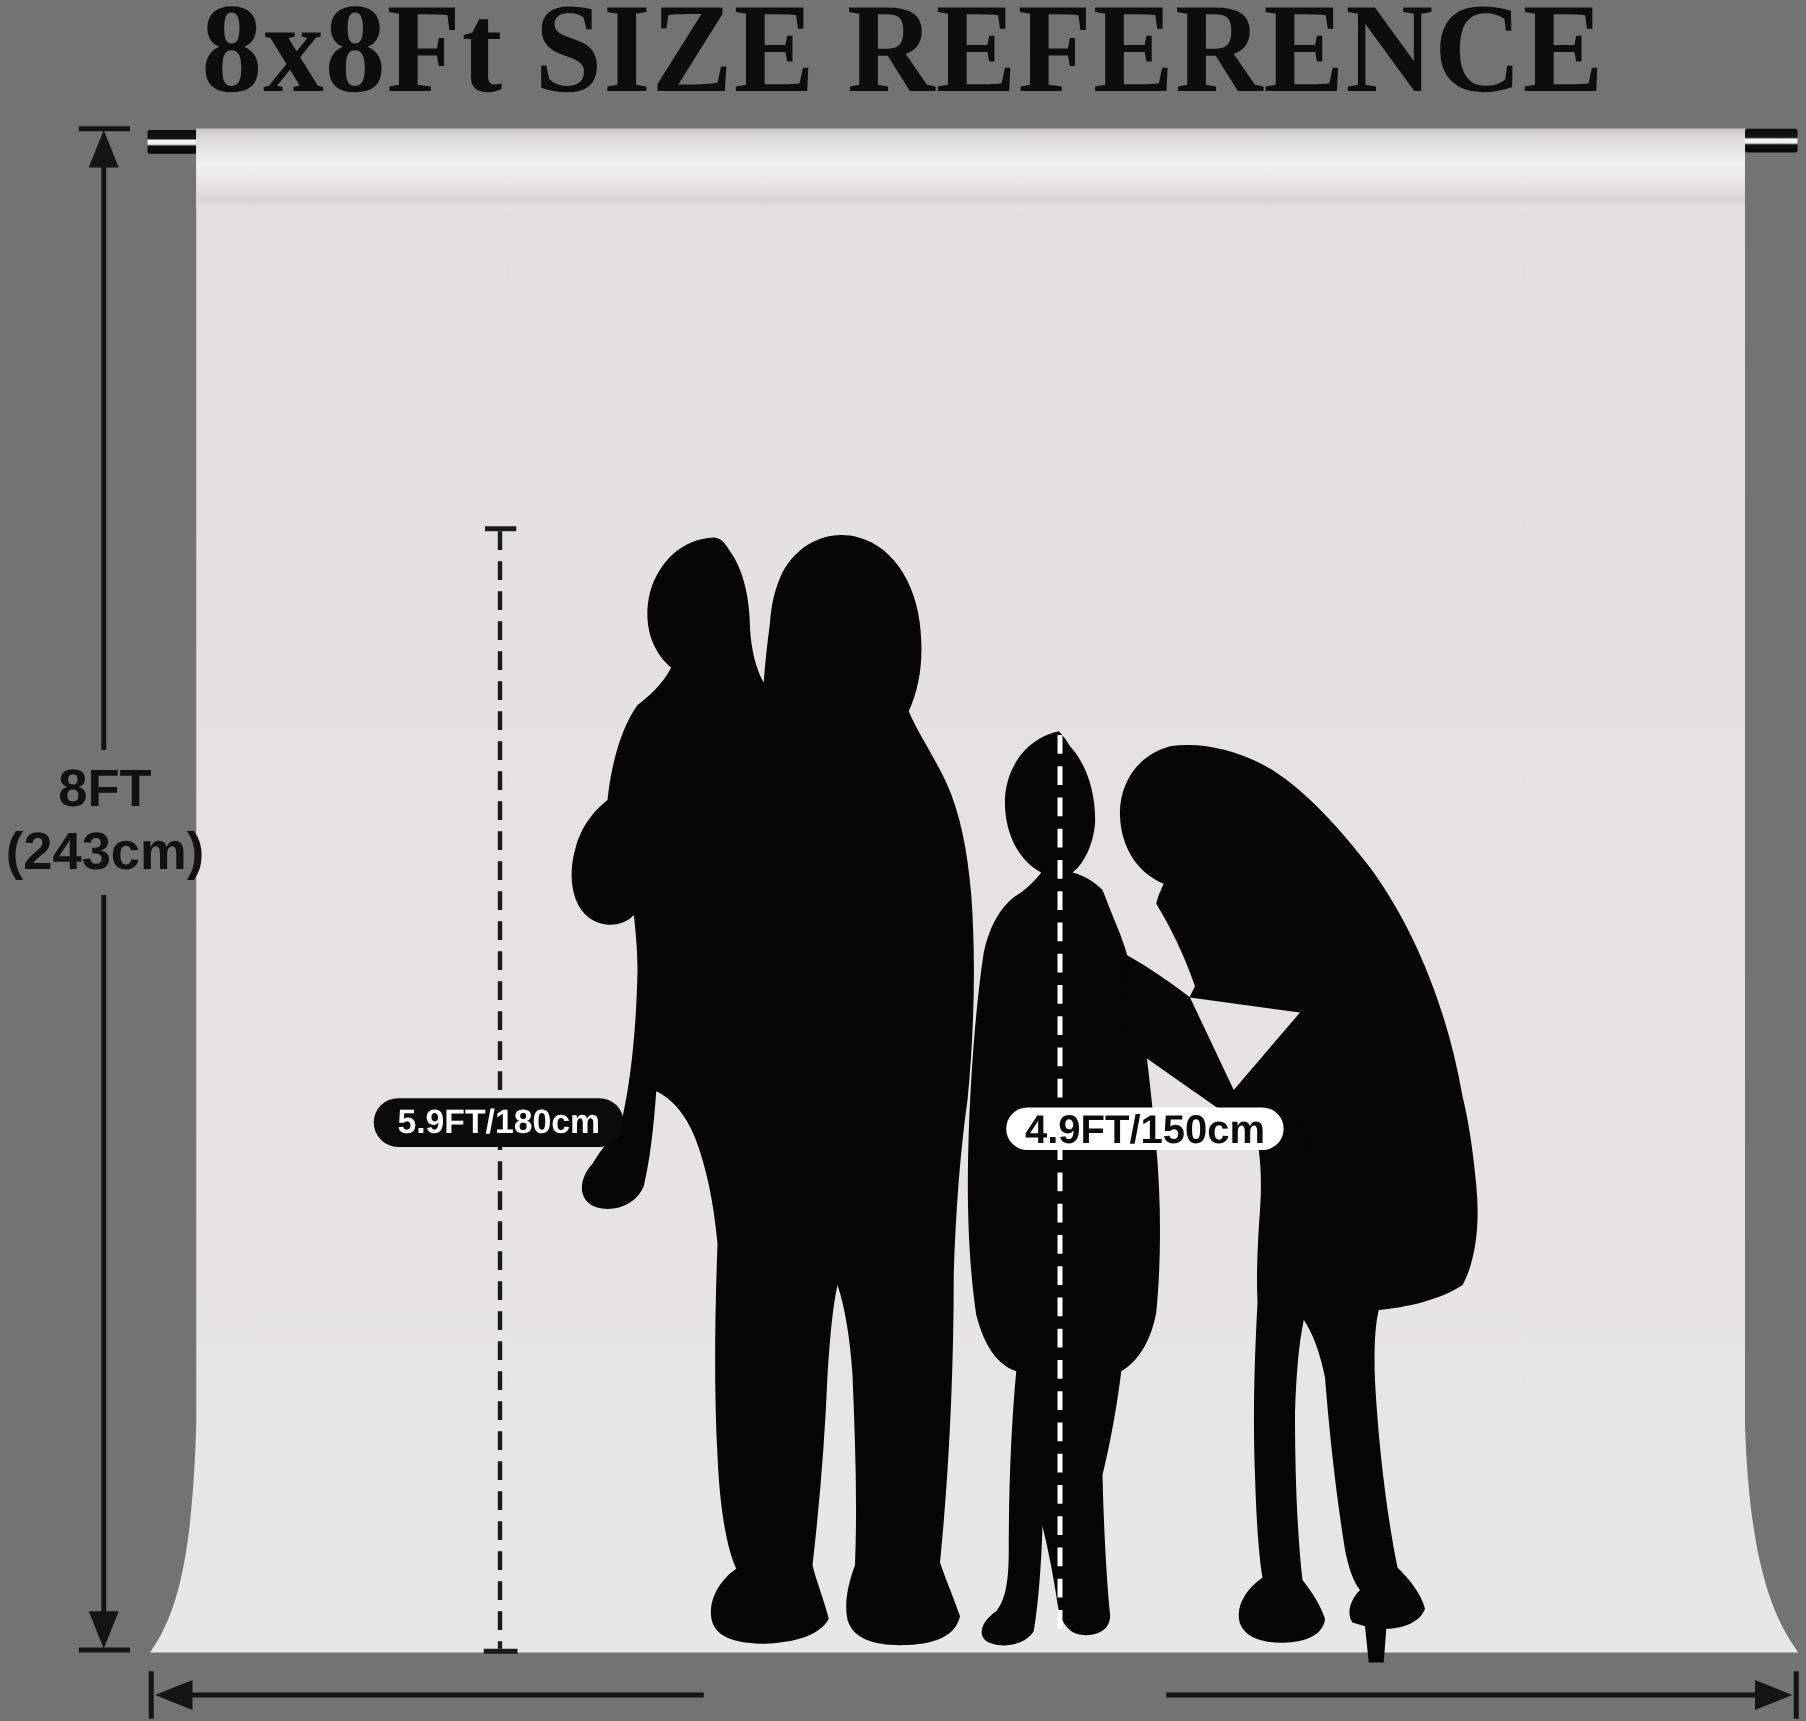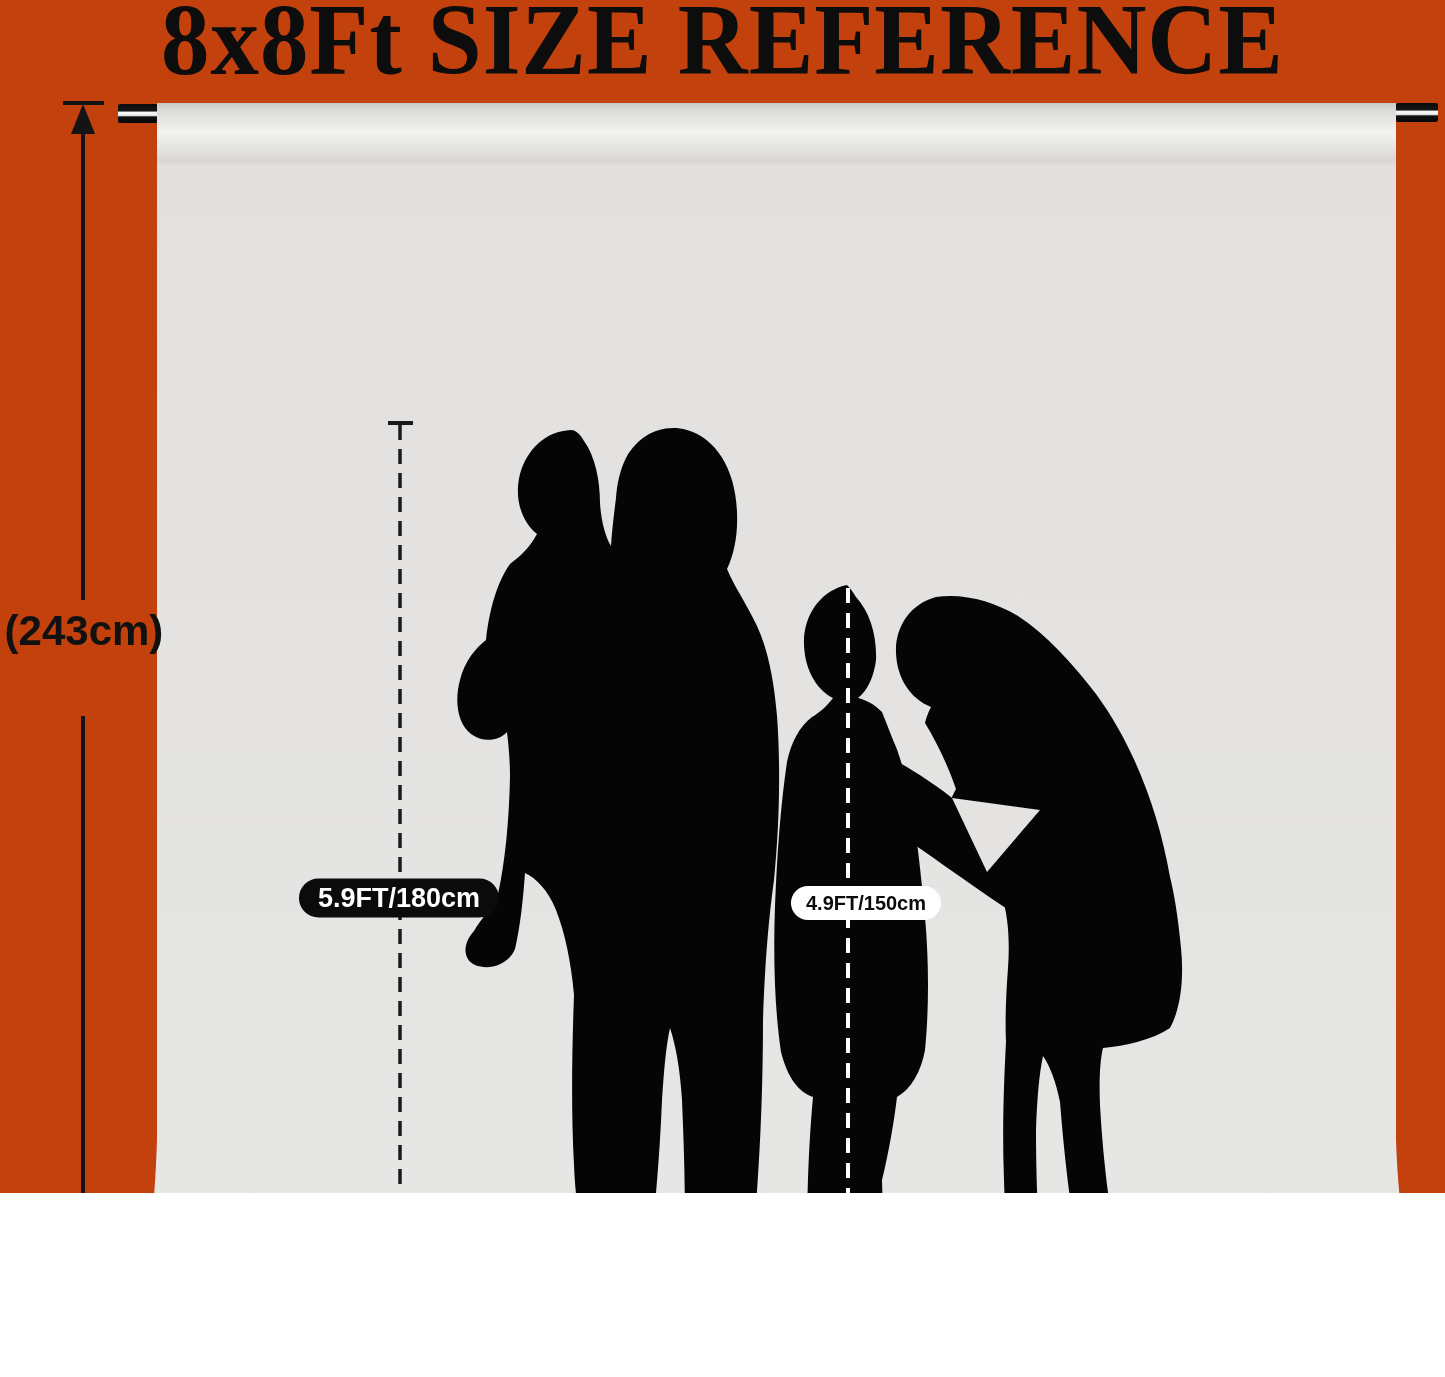--- a/index.html
+++ b/index.html
@@ -1,19 +1,19 @@
 <!DOCTYPE html>
 <html><head>
 <meta charset="utf-8">
 <style>
   html,body{margin:0;padding:0;background:#ffffff;}
   #stage{
     position:relative;
-    width:1445px;height:1193px;
-    background:#c2410c;
+    width:1445px;height:1377px;
+    background:#737373;
     overflow:hidden;
     font-family:"Liberation Sans", sans-serif;
   }
   #scene{position:absolute;left:0;top:0;width:1445px;height:1377px;}
   .title{
     position:absolute;left:0;right:0;top:-12px;
     text-align:center;
     font-family:"Liberation Serif", serif;
     font-weight:700;
     font-size:102px;
@@ -48,23 +48,23 @@
     text-align:center;
   }
   .pill-adult{
     left:399px;top:862px;
     background:#0b0b0b;color:#ffffff;
     font-size:27px;line-height:29px;
     padding:5px 19px;
     margin-top:36px;
   }
   .pill-child{
-    left:866px;top:903px;
+    left:916px;top:903px;
     background:#ffffff;color:#0b0b0b;
-    font-size:20px;line-height:26px;
+    font-size:32px;line-height:26px;
     padding:4px 15px;
   }
 </style>
 </head>
 <body>
 
 <div id="stage">
 
   <svg id="scene" viewBox="0 0 1445 1377">
     <defs>
@@ -244,20 +244,21 @@
 
       <path fill="#e4e3e1" d="M952,798 L1040,810 L987,872 Z"></path>
     </g>
 
     <line x1="848" y1="588" x2="848" y2="1308" stroke="#ffffff" stroke-width="4" stroke-dasharray="15 10"></line>
   </svg>
 
   <div class="title">8x8Ft SIZE REFERENCE</div>
 
   <div class="dim-label height-label">
+    <div>8FT</div>
     <div>(243cm)</div>
   </div>
 
 
   <div class="pill pill-adult">5.9FT/180cm</div>
 
   <div class="pill pill-child">4.9FT/150cm</div>
 
 </div>
 

